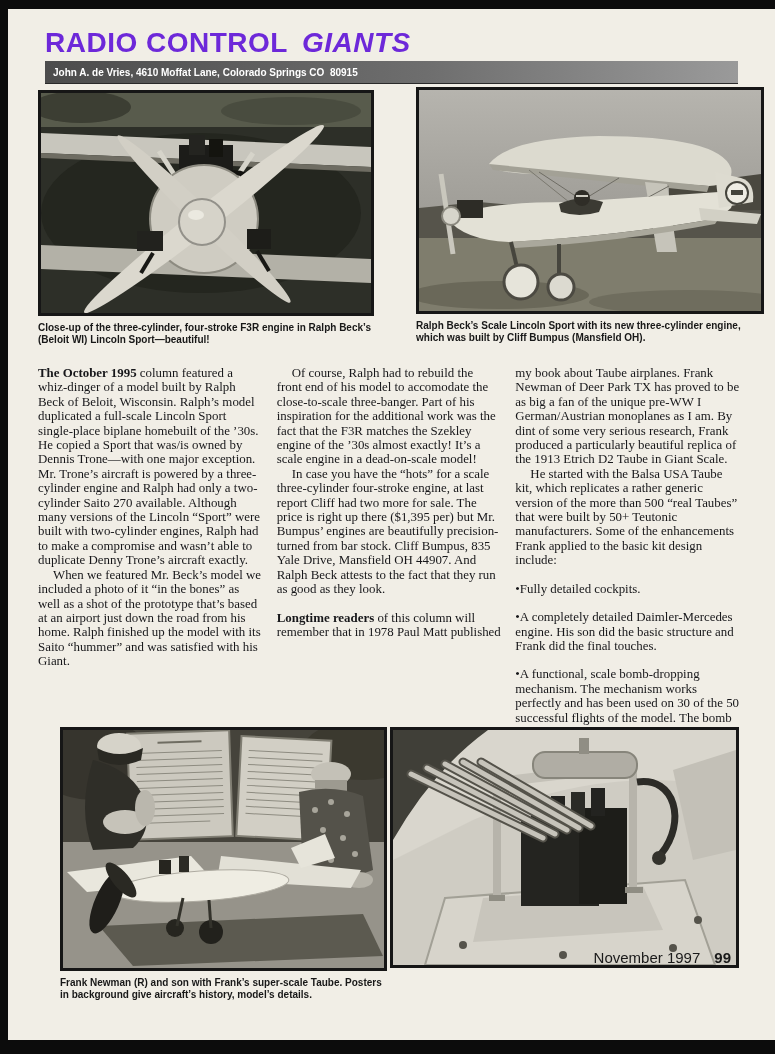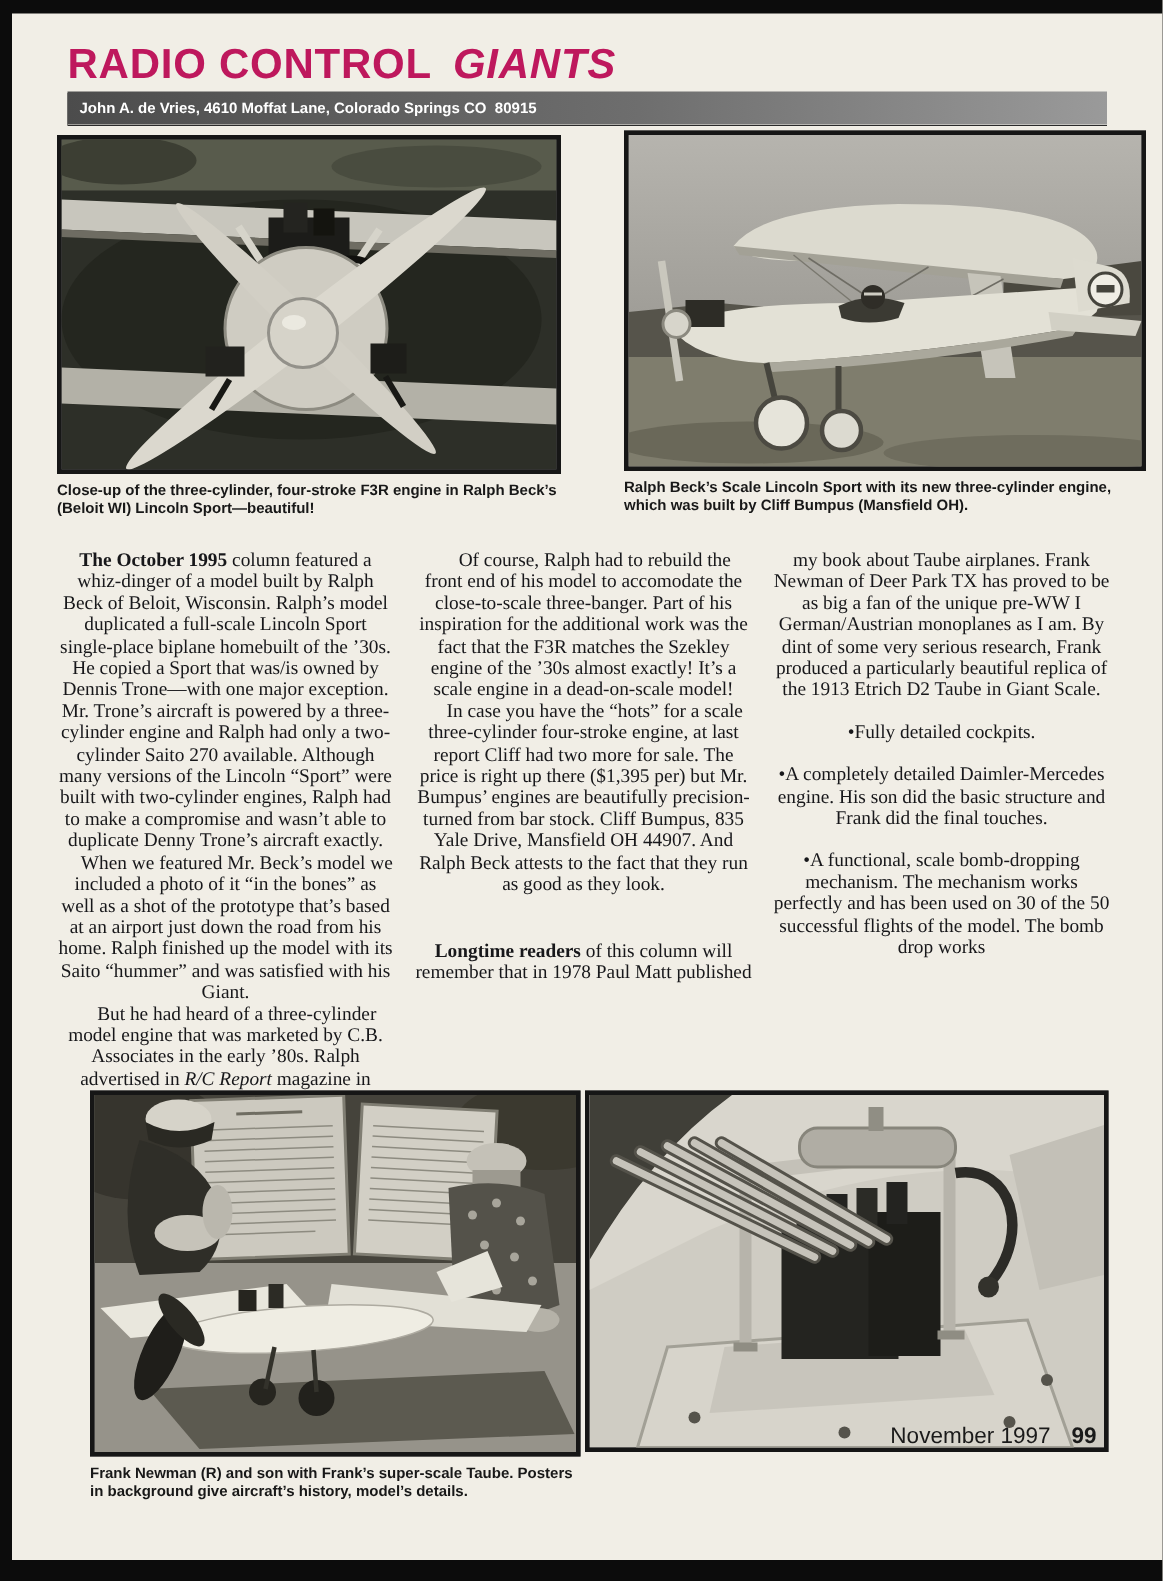--- a/index.html
+++ b/index.html
@@ -9,21 +9,21 @@
     font-family:"Liberation Sans",sans-serif;
     overflow:hidden;
   }
   .page{
     position:absolute;left:8px;top:9px;right:0;bottom:14px;
     background:#f1eee6;
   }
   
   .masthead{
     position:absolute;left:37px;top:18px;
-    font-weight:bold;font-size:28px;letter-spacing:.5px;color:#be185d;
+    font-weight:bold;font-size:28px;letter-spacing:.5px;color:#6d28d9;
     white-space:nowrap;
   }
   .masthead .accent{font-style:italic;margin-left:14px;}
   .byline-bar{
     position:absolute;left:37px;top:52px;width:693px;height:22px;
     background:linear-gradient(90deg,#4c4c4c 0%,#6e6e6e 55%,#9a9a9a 100%);
     display:flex;align-items:center;
     box-shadow:0 1px 0 #2a2a2a;
   }
   .byline-bar span{
@@ -41,24 +41,24 @@
   .fig-tr{left:408px;top:78px;width:348px;}
   .fig-bl{left:52px;top:718px;width:327px;}
   .fig-br{left:382px;top:718px;width:349px;}
   
   .article{
     position:absolute;left:30px;top:357px;width:702px;
     display:flex;gap:14px;
     font-family:"Liberation Serif",serif;
     font-size:12.9px;line-height:14.4px;color:#17171a;
   }
-  .col{width:225px;text-align:center;}
+  .col{width:225px;}
   .col p{margin:0;}
   .col p.ind{text-indent:15px;}
-  .col p.gap{margin-top:30px;}
+  .col p.gap{margin-top:14px;}
   .col p.bullet{margin-top:14px;}
   .col p.bullet::before{content:"\2022 ";}
   
   .footer{
     position:absolute;right:44px;top:940px;
     font-size:15px;color:#1a1a1a;white-space:nowrap;
   }
   .footer .pageno{font-weight:bold;margin-left:14px;}
 </style>
 </head>
@@ -160,29 +160,29 @@
       <line x1="22" y1="84" x2="34" y2="164" stroke="#c9c7bd" stroke-width="5"></line>
       <circle cx="32" cy="126" r="9" fill="#d7d5cb" stroke="#8b897f" stroke-width="2"></circle>
     </svg>
     <figcaption class="caption">Ralph Beck’s Scale Lincoln Sport with its new three-cylinder engine, which was built by Cliff Bumpus (Mansfield OH).</figcaption>
   </figure>
 
   <div class="article">
     <div class="col">
       <p><b>The October 1995</b><span> column featured a whiz-dinger of a model built by Ralph Beck of Beloit, Wisconsin. Ralph’s model duplicated a full-scale Lincoln Sport single-place biplane homebuilt of the ’30s. He copied a Sport that was/is owned by Dennis Trone—with one major exception. Mr. Trone’s aircraft is powered by a three-cylinder engine and Ralph had only a two-cylinder Saito 270 available. Although many versions of the Lincoln “Sport” were built with two-cylinder engines, Ralph had to make a compromise and wasn’t able to duplicate Denny Trone’s aircraft exactly.</span></p>
       <p class="ind">When we featured Mr. Beck’s model we included a photo of it “in the bones” as well as a shot of the prototype that’s based at an airport just down the road from his home. Ralph finished up the model with its Saito “hummer” and was satisfied with his Giant.</p>
-      <p class="ind"><span>But he had heard of a three-cylinder model engine that was marketed by C.B. Associates in the early ’80s. Ralph advertised in </span><i>R/C Report</i><span> magazine in</span></p>
     </div>
     <div class="col">
       <p class="ind">Of course, Ralph had to rebuild the front end of his model to accomodate the close-to-scale three-banger. Part of his inspiration for the additional work was the fact that the F3R matches the Szekley engine of the ’30s almost exactly! It’s a scale engine in a dead-on-scale model!</p>
       <p class="ind">In case you have the “hots” for a scale three-cylinder four-stroke engine, at last report Cliff had two more for sale. The price is right up there ($1,395 per) but Mr. Bumpus’ engines are beautifully precision-turned from bar stock. Cliff Bumpus, 835 Yale Drive, Mansfield OH 44907. And Ralph Beck attests to the fact that they run as good as they look.</p>
       <p class="gap"><b>Longtime readers</b><span> of this column will remember that in 1978 Paul Matt published</span></p>
     </div>
     <div class="col">
       <p>my book about Taube airplanes. Frank Newman of Deer Park TX has proved to be as big a fan of the unique pre-WW I German/Austrian monoplanes as I am. By dint of some very serious research, Frank produced a particularly beautiful replica of the 1913 Etrich D2 Taube in Giant Scale.</p>
+      <p class="ind">He started with the Balsa USA Taube kit, which replicates a rather generic version of the more than 500 “real Taubes” that were built by 50+ Teutonic manufacturers. Some of the enhancements Frank applied to the basic kit design include:</p>
       <p class="bullet">Fully detailed cockpits.</p>
       <p class="bullet">A completely detailed Daimler-Mercedes engine. His son did the basic structure and Frank did the final touches.</p>
       <p class="bullet">A functional, scale bomb-dropping mechanism. The mechanism works perfectly and has been used on 30 of the 50 successful flights of the model. The bomb drop works</p>
     </div>
   </div>
 
   <figure class="fig-bl">
     <svg class="photo" width="321" height="238" viewBox="0 0 321 238">
       <rect width="321" height="238" fill="#96938a"></rect>
       <rect width="321" height="112" fill="#45433b"></rect>

